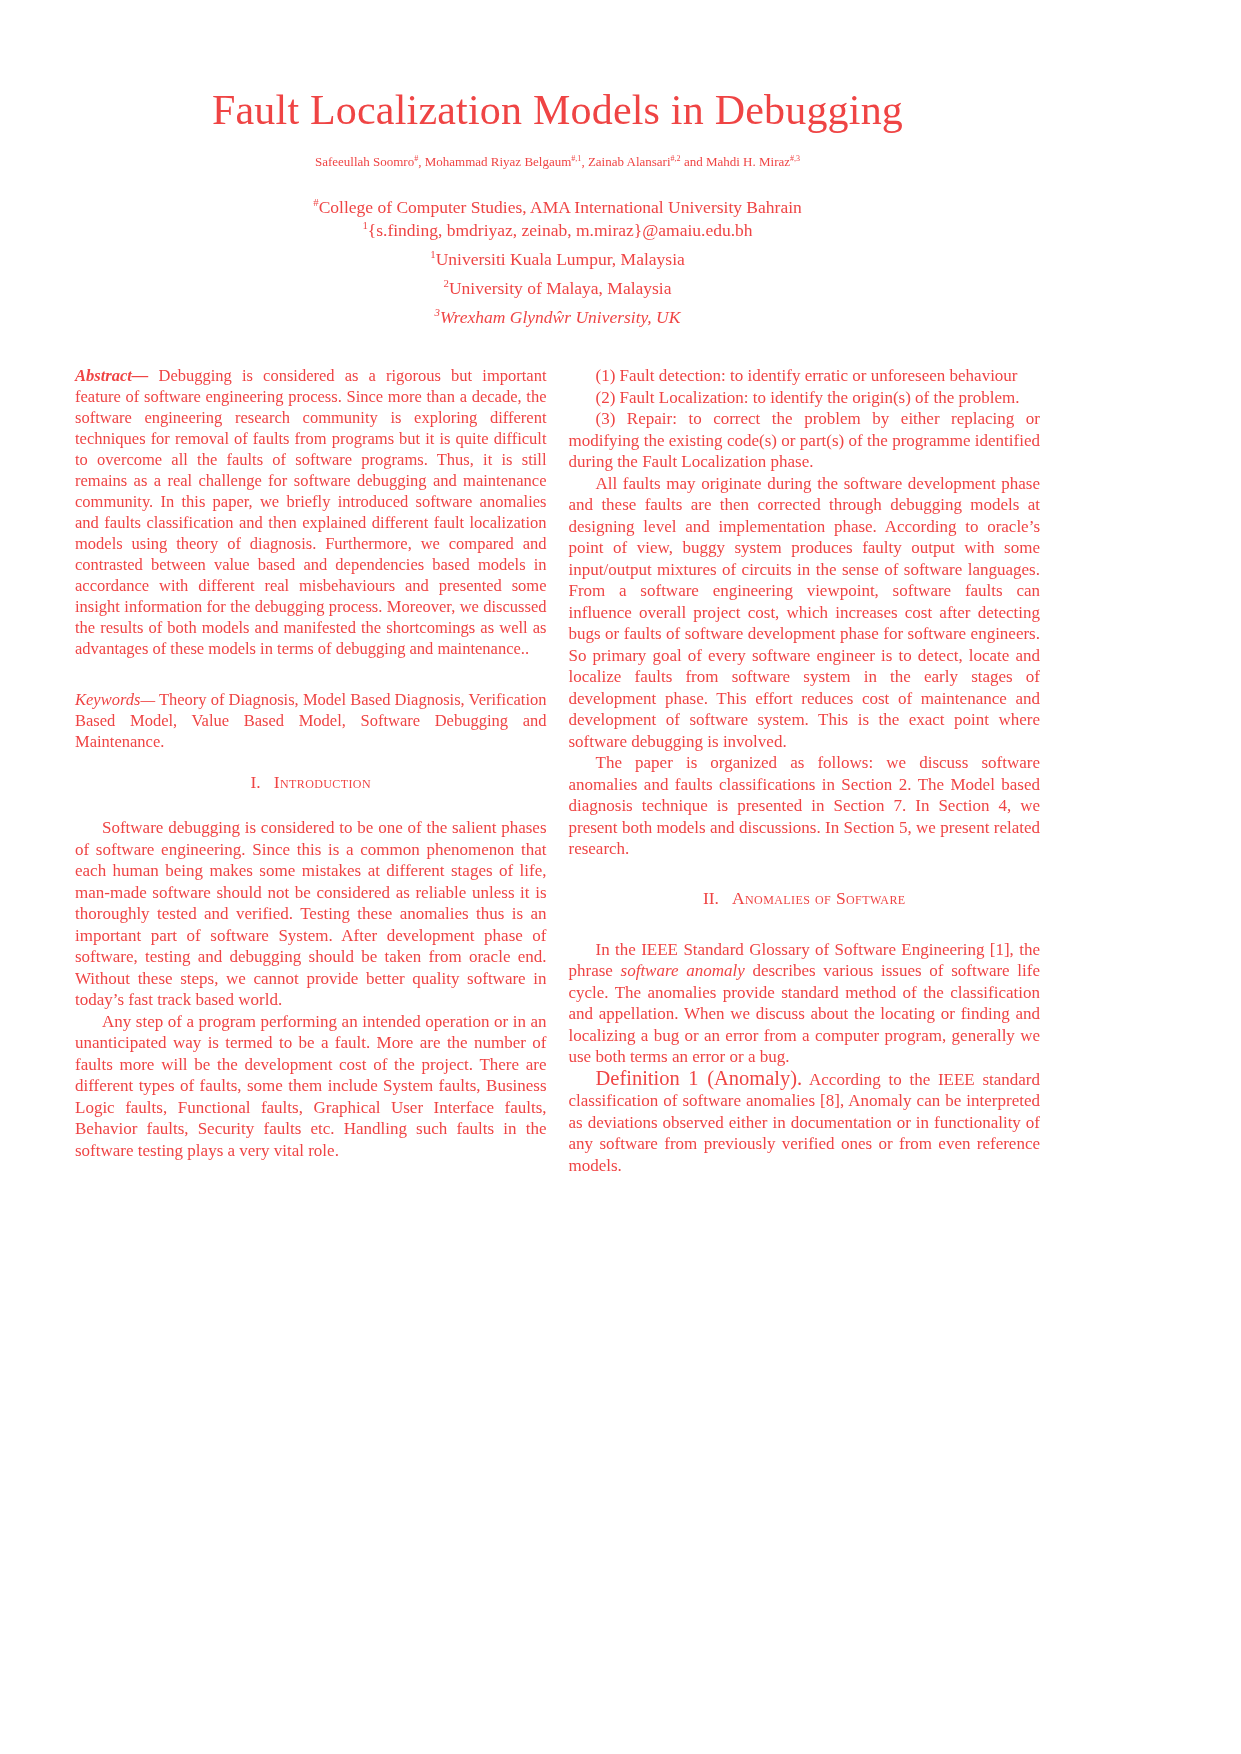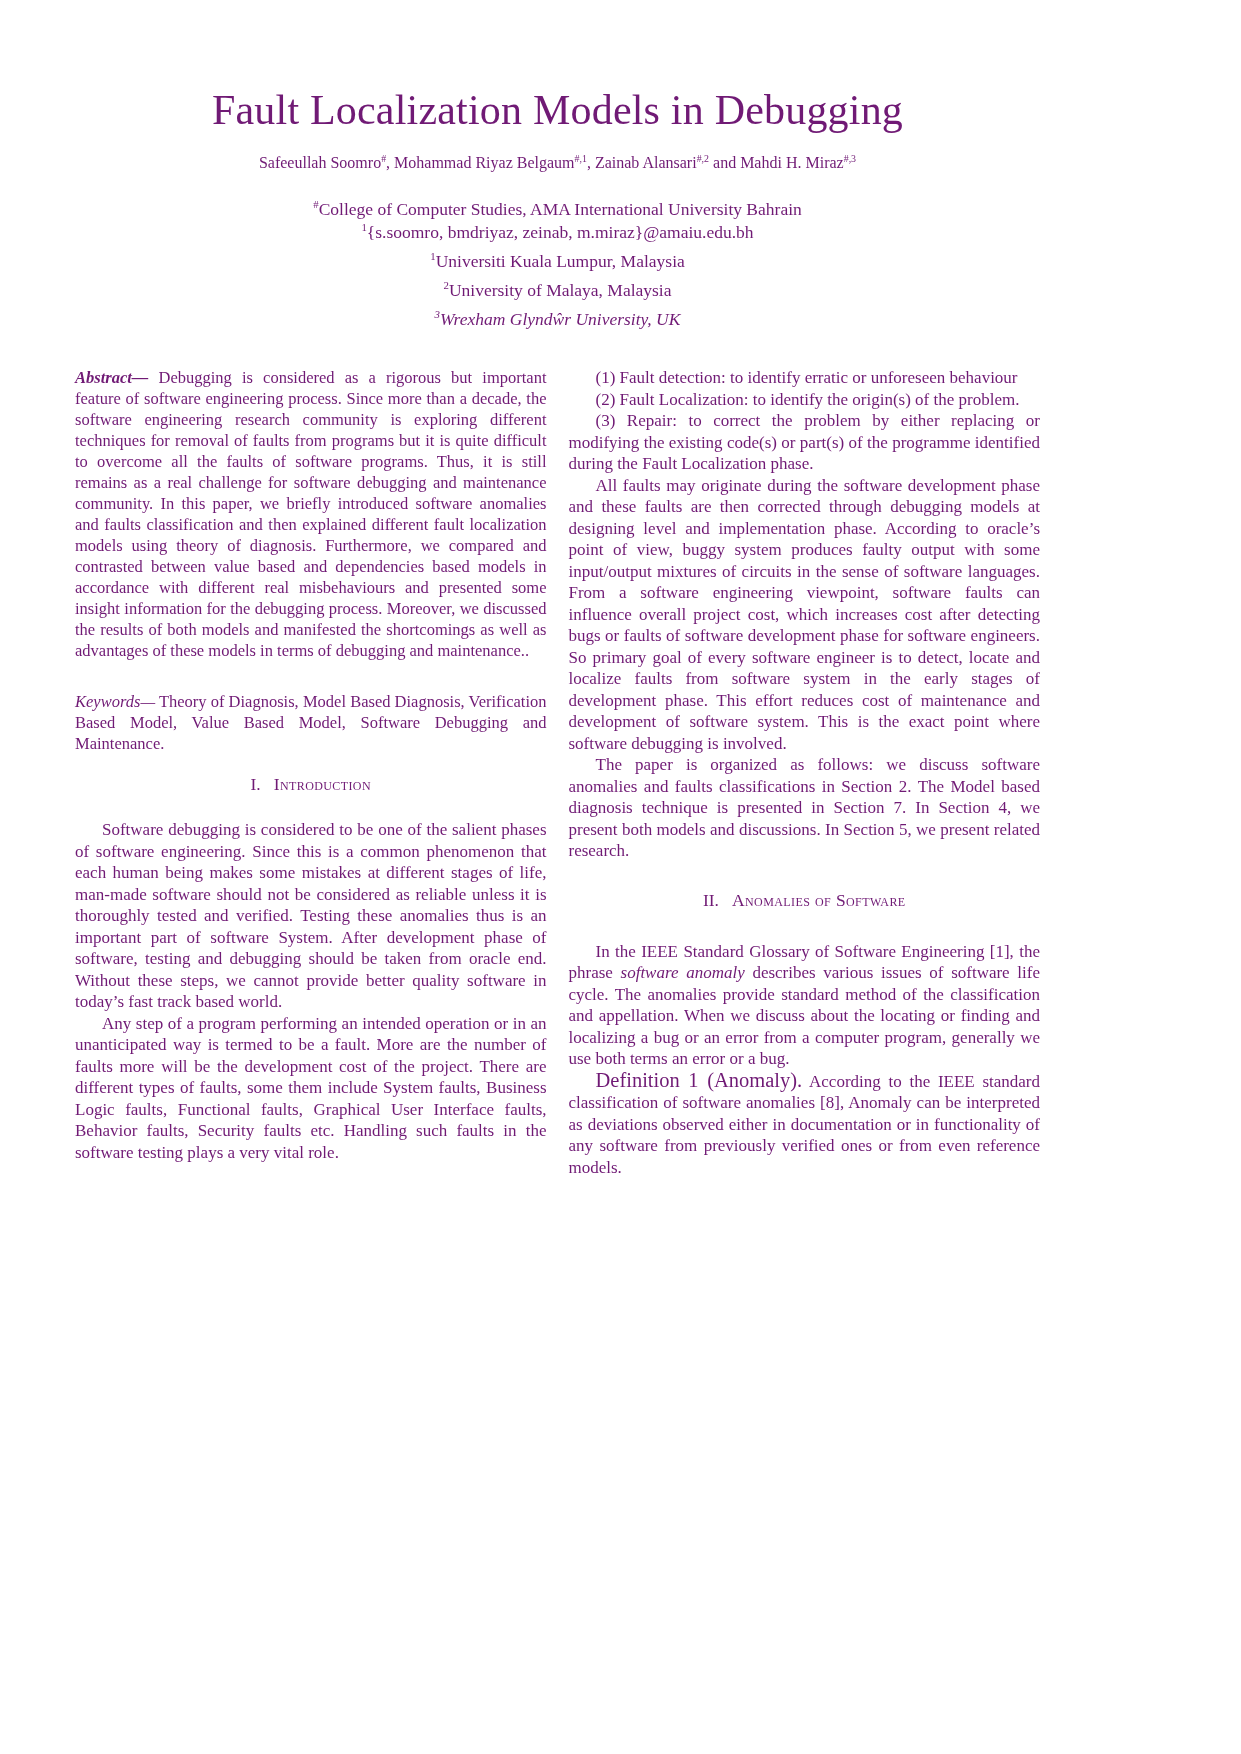--- a/index.html
+++ b/index.html
@@ -2,33 +2,33 @@
 <html><head>
 <meta charset="utf-8">
 <style>
   * { box-sizing: border-box; }
   html, body { margin: 0; padding: 0; background: #ffffff; }
   .page {
     position: relative;
     width: 1241px;
     height: 1754px;
     background: #ffffff;
-    color: #701a75;
+    color: #ef4444;
     font-family: "Liberation Serif", "DejaVu Serif", serif;
     padding: 86px 201px 0 75px;
     overflow: hidden;
   }
   .head { text-align: center; }
   .title {
     font-size: 42px;
     font-weight: 400;
     margin: 0 0 20px 0;
     letter-spacing: 0.2px;
   }
-  .authors { font-size: 16px; margin-bottom: 26px; }
+  .authors { font-size: 13px; margin-bottom: 26px; }
   .authors sup, .affil sup {
     font-size: 62%;
     vertical-align: super;
     line-height: 0;
   }
   .affil { font-size: 17.5px; line-height: 23px; }
   .affil.gap { margin-top: 6px; }
   .affil.italic-line { font-style: italic; }
   .cols { display: flex; gap: 22px; margin-top: 36px; }
   .col { flex: 1 1 0; min-width: 0; }
@@ -58,21 +58,21 @@
 
   <header class="head">
     <h1 class="title">Fault Localization Models in Debugging</h1>
 
     <div class="authors">
       <span>Safeeullah Soomro</span><sup>#</sup><span>, Mohammad Riyaz Belgaum</span><sup>#,1</sup><span>, Zainab Alansari</span><sup>#,2</sup><span> and Mahdi H. Miraz</span><sup>#,3</sup>
     </div>
 
     <div>
       <div class="affil"><sup>#</sup><span>College of Computer Studies, AMA International University Bahrain</span></div>
-      <div class="affil"><sup>1</sup><span>{s.soomro, bmdriyaz, zeinab, m.miraz}@amaiu.edu.bh</span></div>
+      <div class="affil"><sup>1</sup><span>{s.finding, bmdriyaz, zeinab, m.miraz}@amaiu.edu.bh</span></div>
       <div class="affil gap"><sup>1</sup><span>Universiti  Kuala Lumpur, Malaysia</span></div>
       <div class="affil gap"><sup>2</sup><span>University of Malaya, Malaysia</span></div>
       <div class="affil gap italic-line"><sup>3</sup><span>Wrexham Glyndŵr University, UK</span></div>
     </div>
   </header>
 
   <div class="cols">
 
     <div class="col">
       <p class="abstract"><span class="abs-label">Abstract—</span><span> Debugging is considered as a rigorous but important feature of software engineering process. Since more than a decade, the software engineering research community is exploring different techniques for removal of faults from programs  but it is quite difficult to overcome all the faults of software programs. Thus, it is still remains as a real challenge for software debugging and maintenance community. In this paper, we briefly introduced software anomalies and faults classification and then explained different fault localization models using theory of diagnosis. Furthermore, we compared and contrasted between  value based and dependencies based models in accordance with different real misbehaviours and presented some insight  information for the debugging process. Moreover, we  discussed the results of both models and manifested the shortcomings as well as advantages of these models in terms of debugging and maintenance..</span></p>

